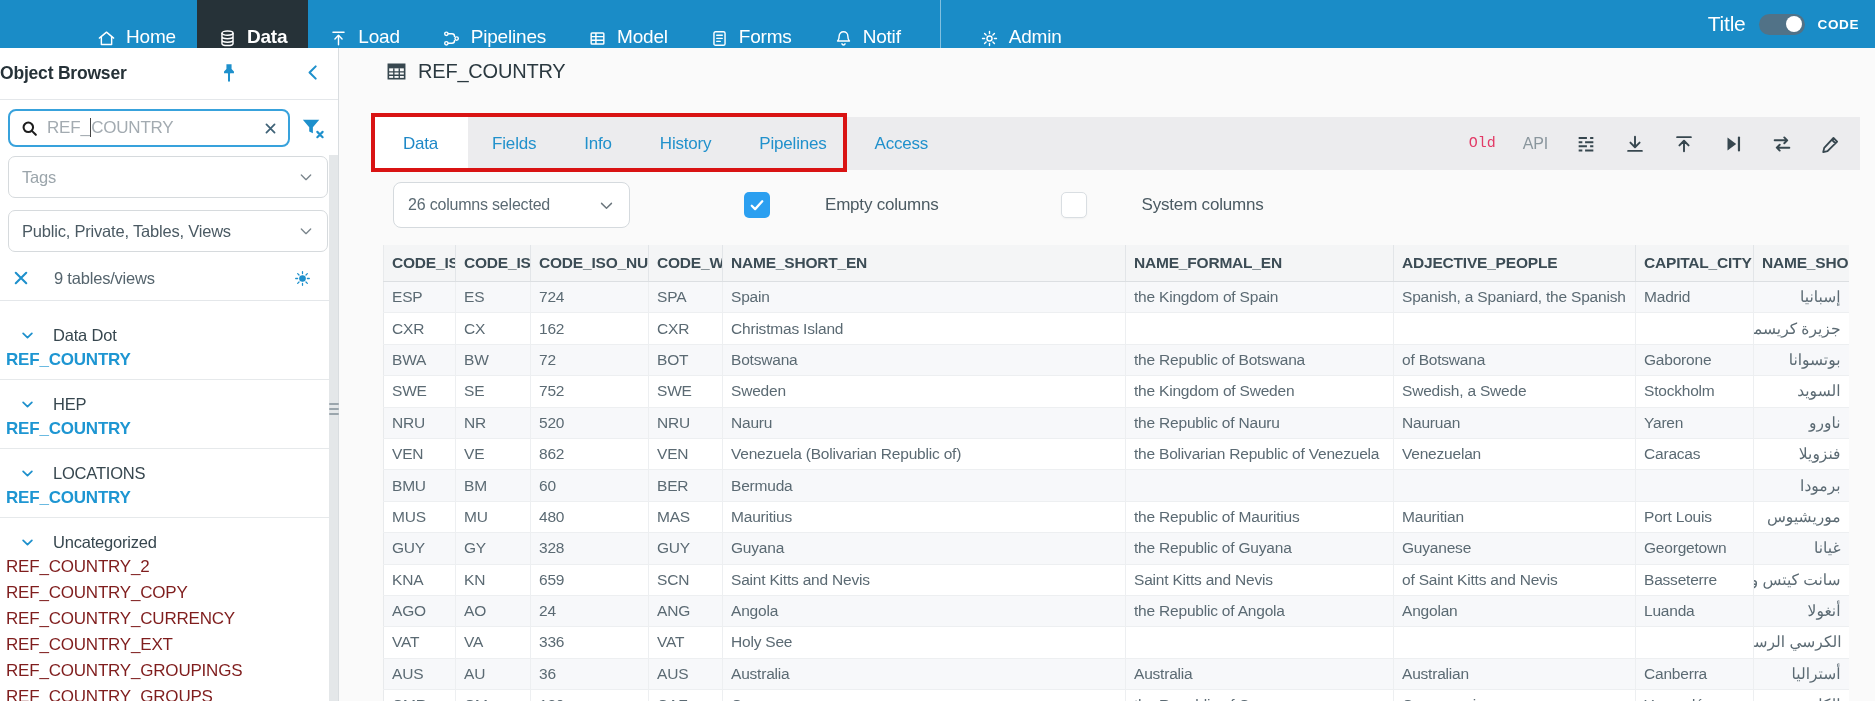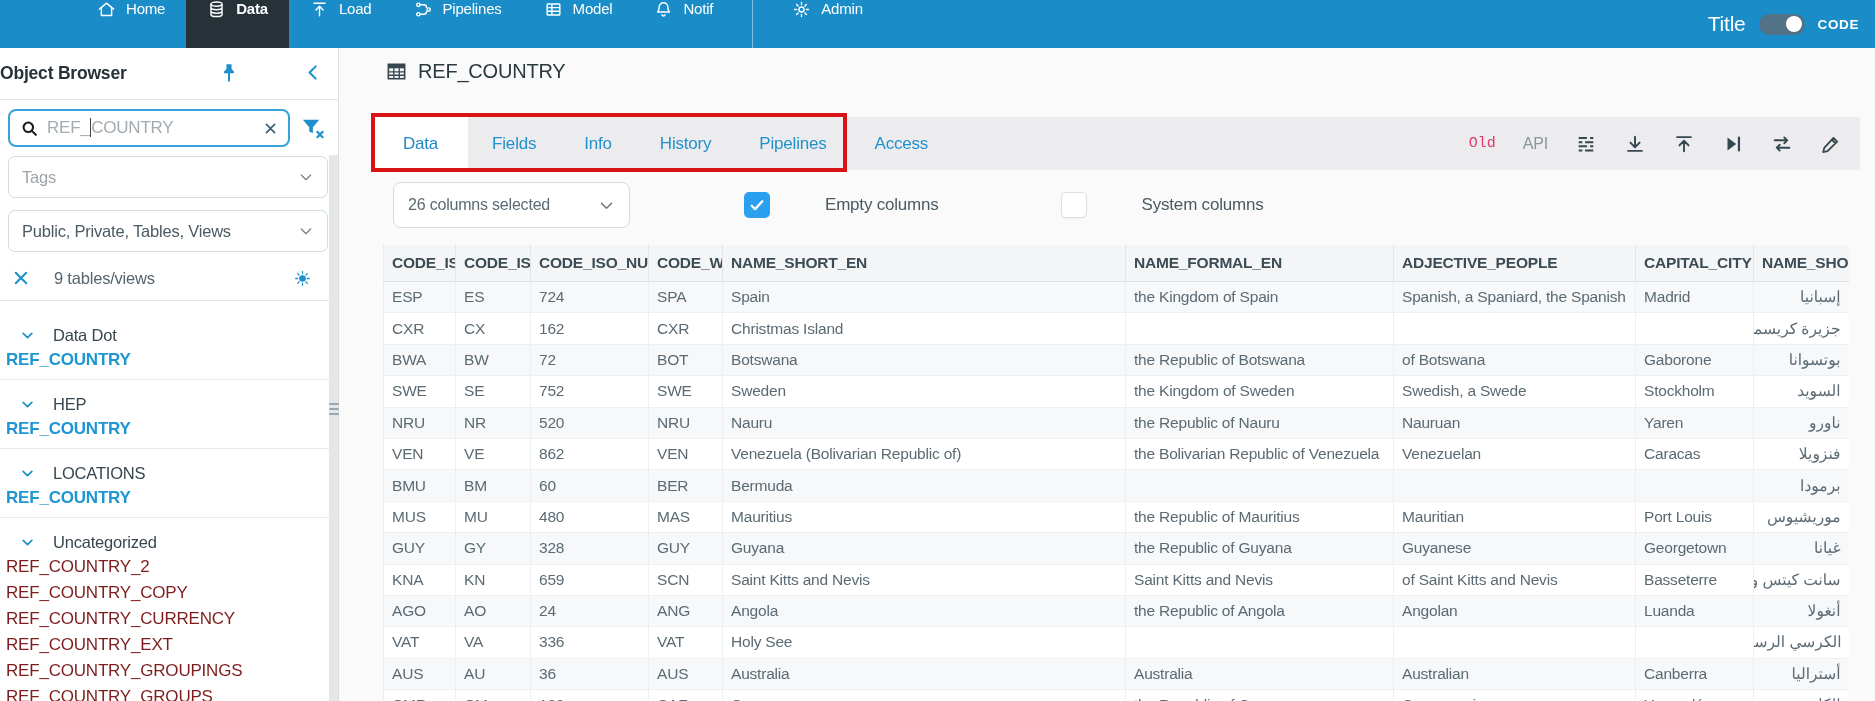--- a/index.html
+++ b/index.html
@@ -4,21 +4,21 @@
 <style>
   html,body{margin:0;padding:0;background:#888;}
   .stage{position:relative;width:1875px;height:701px;overflow:hidden;background:#fafafa;
          font-family:"Liberation Sans",sans-serif;-webkit-font-smoothing:antialiased;}
   svg{display:block;}
 
   
   .topnav{position:absolute;left:0;top:0;width:100%;height:48px;background:#1a8cc7;
           display:flex;align-items:stretch;color:#fff;}
   .nav-left{display:flex;align-items:stretch;padding-left:76px;}
-  .nav-item{display:flex;align-items:flex-start;gap:10px;padding:0 21px;font-size:15px;
+  .nav-item{display:flex;align-items:flex-end;gap:10px;padding:0 21px;font-size:19px;
             color:#fff;cursor:pointer;letter-spacing:-0.2px;}
   .nav-item.active{background:#263238;font-weight:700;}
   .nav-divider{width:1px;background:rgba(255,255,255,.45);margin:0 18px;}
   .nav-right{margin-left:auto;display:flex;align-items:center;gap:13px;padding-right:16px;}
   .nav-right .t-label{font-size:21px;letter-spacing:-0.2px;}
   .nav-right .t-code{font-size:13.5px;font-weight:700;letter-spacing:.6px;}
   .toggle{width:46px;height:21px;border-radius:11px;background:#517287;position:relative;cursor:pointer;}
   .toggle .knob{position:absolute;right:3px;top:2.5px;width:16px;height:16px;border-radius:50%;background:#fff;}
 
   
@@ -144,20 +144,29 @@
         <span>
             <svg width="19" height="19" viewBox="0 0 24 24" fill="none" stroke="#fff" stroke-width="1.8">
               <rect x="4" y="5" width="16" height="14" rx="1"></rect>
               <path d="M4 9.6h16M4 14.2h16M10 5v14"></path>
             </svg>
           </span>
         <span>Model</span>
       </div>
       <div class="nav-item">
         <span>
+            <svg width="19" height="19" viewBox="0 0 24 24" fill="none" stroke="#fff" stroke-width="1.8" stroke-linecap="round">
+              <rect x="5" y="3.5" width="14" height="17" rx="2"></rect>
+              <path d="M8.5 8h7M8.5 11.8h7M8.5 15.6h4.5"></path>
+            </svg>
+          </span>
+        <span>Forms</span>
+      </div>
+      <div class="nav-item">
+        <span>
             <svg width="19" height="19" viewBox="0 0 24 24" fill="none" stroke="#fff" stroke-width="1.8" stroke-linecap="round" stroke-linejoin="round">
               <path d="M12 3.5a5.5 5.5 0 0 1 5.5 5.5c0 4.2 1.4 5.6 2 6.2H4.5c.6-.6 2-2 2-6.2A5.5 5.5 0 0 1 12 3.5z"></path>
               <path d="M10 18.7a2.1 2.1 0 0 0 4 0"></path>
             </svg>
           </span>
         <span>Notif</span>
       </div>
       <div class="nav-divider"></div>
       <div class="nav-item">
         <span>

